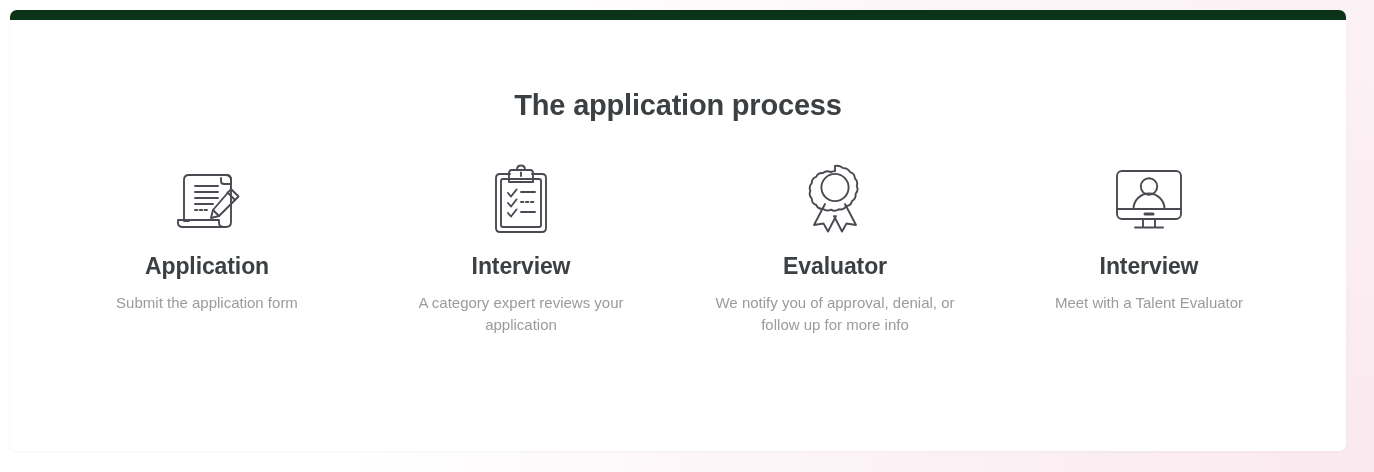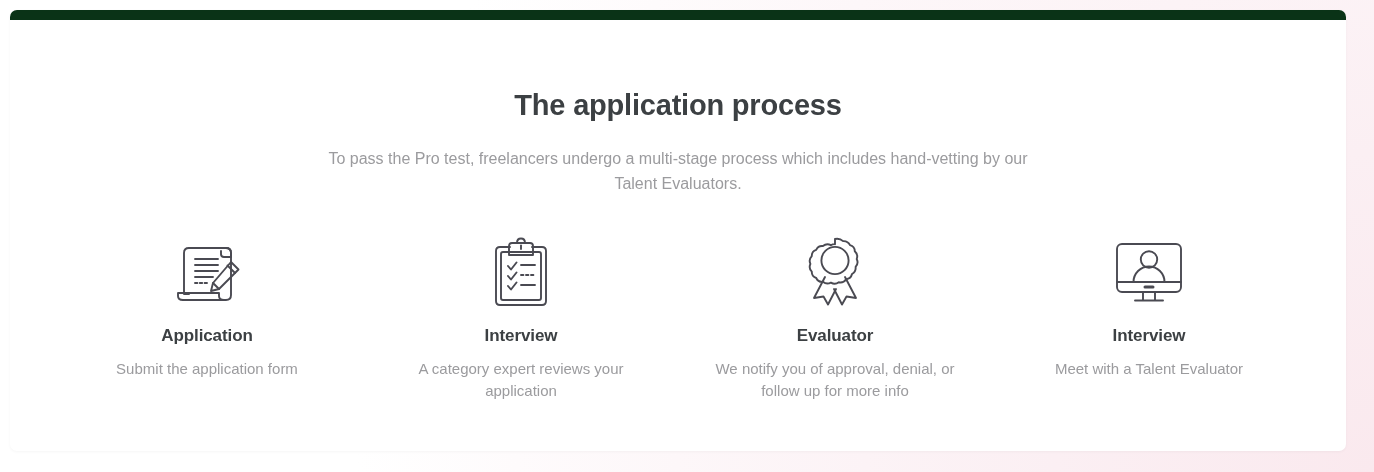--- a/index.html
+++ b/index.html
@@ -85,21 +85,21 @@
     align-items: center;
     justify-content: center;
   }
 
   .step-icon svg {
     display: block;
   }
 
   .step-title {
     margin-top: 16px;
-    font-size: 17px;
+    font-size: 23px;
     font-weight: 700;
     color: #3c4043;
     letter-spacing: -0.1px;
   }
 
   .step-desc {
     margin-top: 12px;
     font-size: 15px;
     color: #9b9b9e;
     line-height: 1.45;
@@ -122,21 +122,20 @@
 <div id="page-bg"></div>
 
 <div id="card">
 
   <div id="top-bar"></div>
 
   <div id="card-body">
 
     <h1 id="page-title">The application process</h1>
 
-    <p id="page-subtitle">To pass the Pro test, freelancers undergo a multi-stage process which includes hand-vetting by our Talent Evaluators.</p>
 
     <div id="steps">
 
       <div class="step">
         <div class="step-icon">
           <svg width="76" height="72" viewBox="0 0 76 72" fill="none" stroke="#4a4a52" stroke-width="1.9" stroke-linecap="round" stroke-linejoin="round">
             <path d="M20 11 L57 11 Q62 11 62 16 L62 58 Q62 63 57 63 L14 63"></path>
             <path d="M20 11 Q15 11 15 16 L15 57 L20 57"></path>
             <path d="M57 11 Q62 11 62 16 L62 20 L55 20 Q52 20 52 17 L52 14"></path>
             <path d="M14 63 Q9 63 9 59 L9 56 L50 56 L50 59 Q50 63 55 63"></path>

